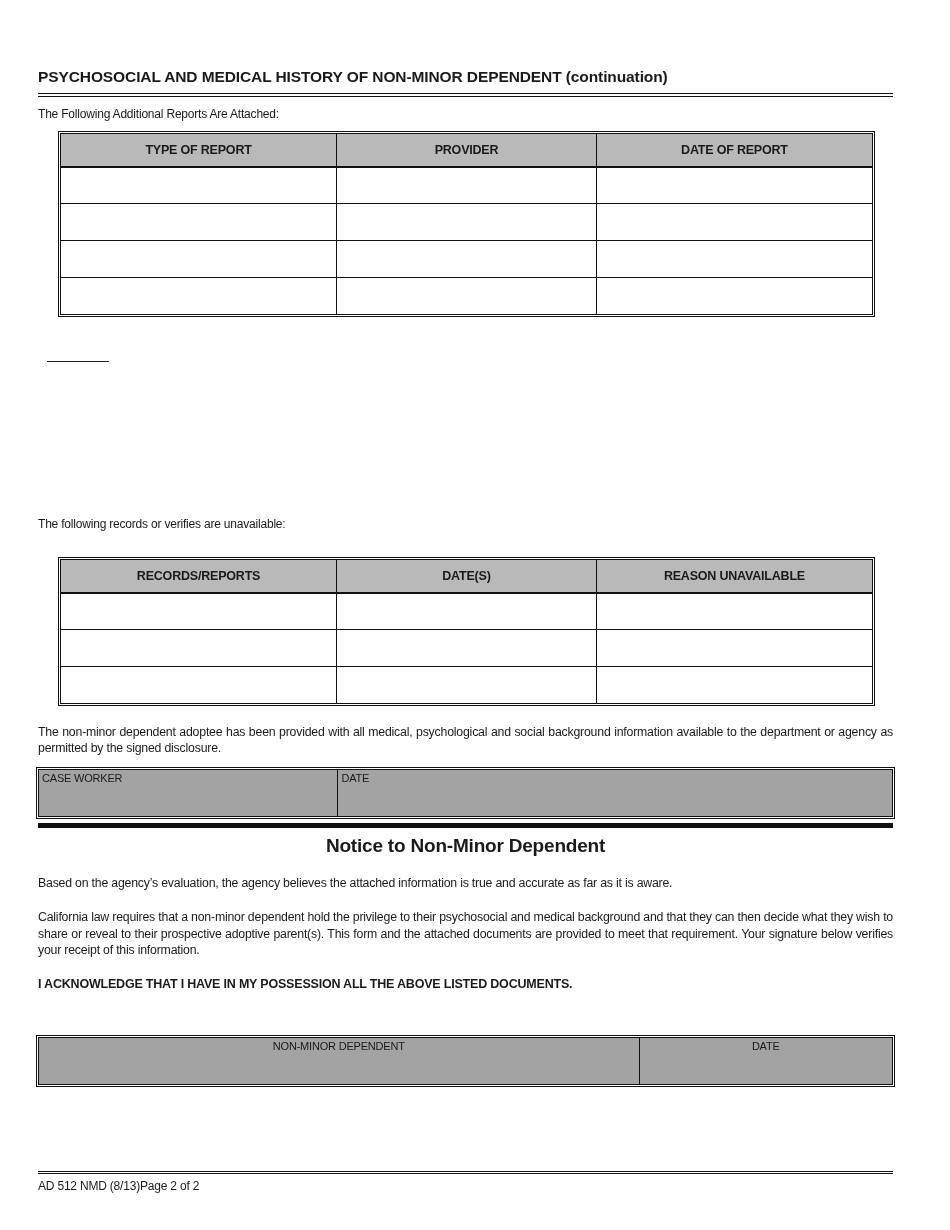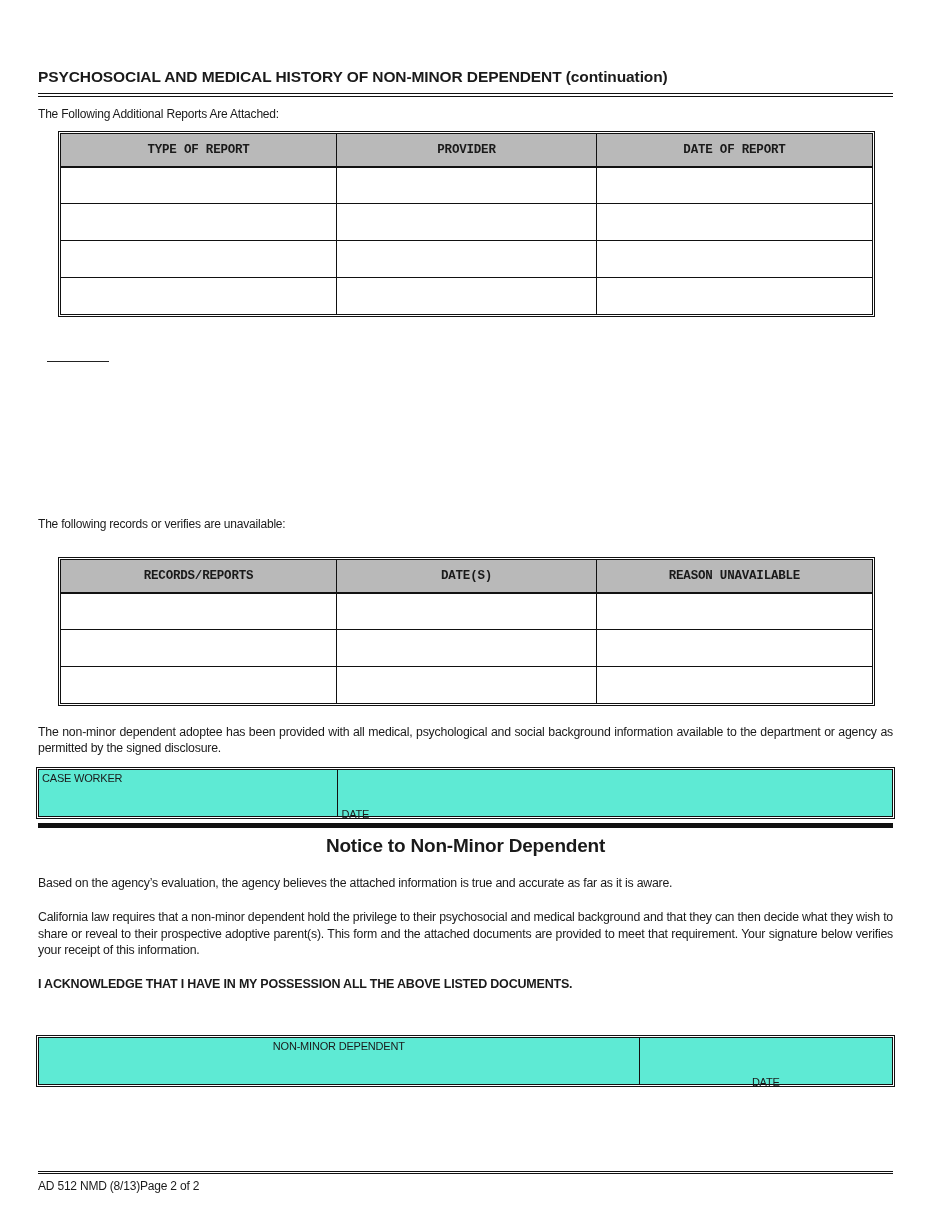--- a/index.html
+++ b/index.html
@@ -32,21 +32,20 @@
     margin: 10px 0 0 20px;
     width: 817px;
     border: 1px solid #111;
     padding: 1px;
     background: #fff;
   }
   table {
     width: 100%;
     border-collapse: collapse;
     table-layout: fixed;
-    font-family: Liberation Mono, monospace;
   }
   th, td { border: 1px solid #111; }
   th {
     background: #b9b9b9;
     height: 33px;
     font-size: 12.5px;
     font-weight: bold;
     text-align: center;
     border-bottom: 2.5px solid #111;
   }
@@ -77,28 +76,28 @@
     text-align: justify;
   }
   .sig-box {
     margin-top: 13px;
     width: 855px;
     border: 1px solid #111;
     outline: 1px solid #111;
     outline-offset: 1px;
     display: flex;
     height: 48px;
-    background: #5eead4;
+    background: #a3a3a3;
   }
   .sig-cell {
     font-size: 11px;
     padding: 2px 3px;
     border-right: 1px solid #111;
   }
-  .sig-cell:last-child { border-right: none; margin-top: 36px; }
+  .sig-cell:last-child { border-right: none; }
   .sig1-c1 { width: 35.1%; }
   .sig1-c2 { width: 44.2%; }
   .sig1-c3 { width: 20.7%; }
 
   .thick-rule {
     margin-top: 6px;
     height: 2px;
     border-top: 1px solid #111;
     border-bottom: 4px solid #111;
   }

